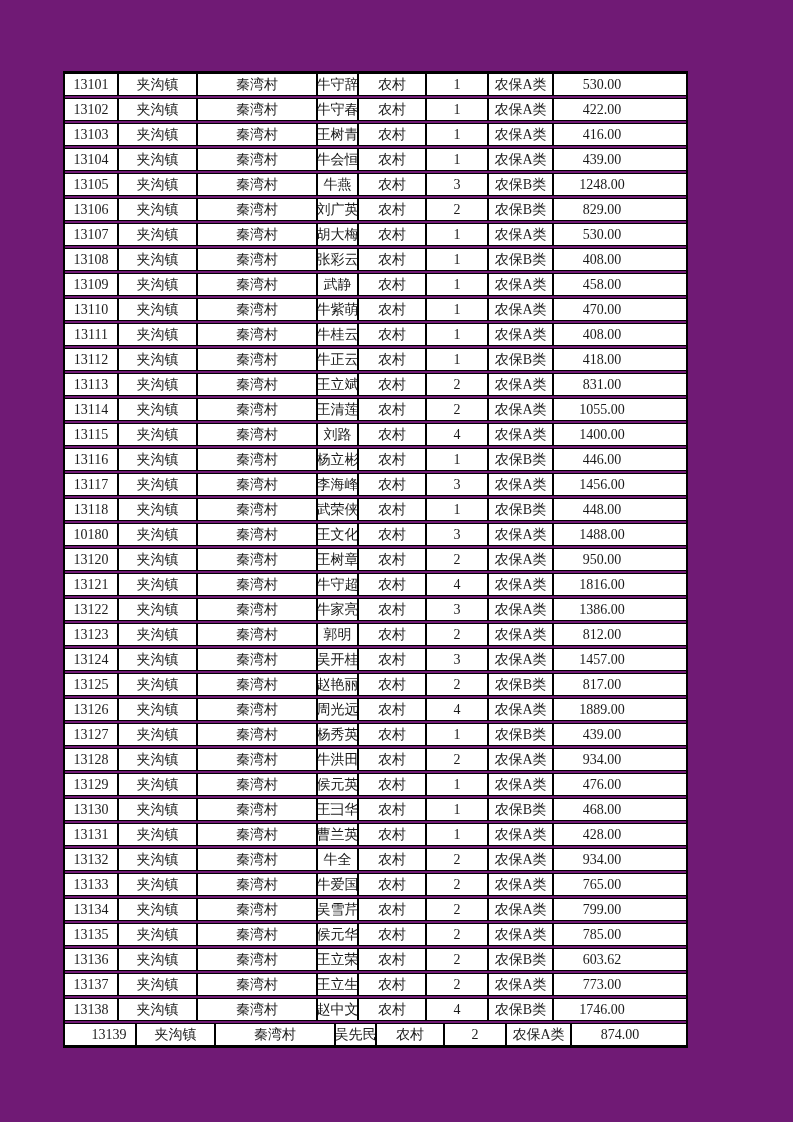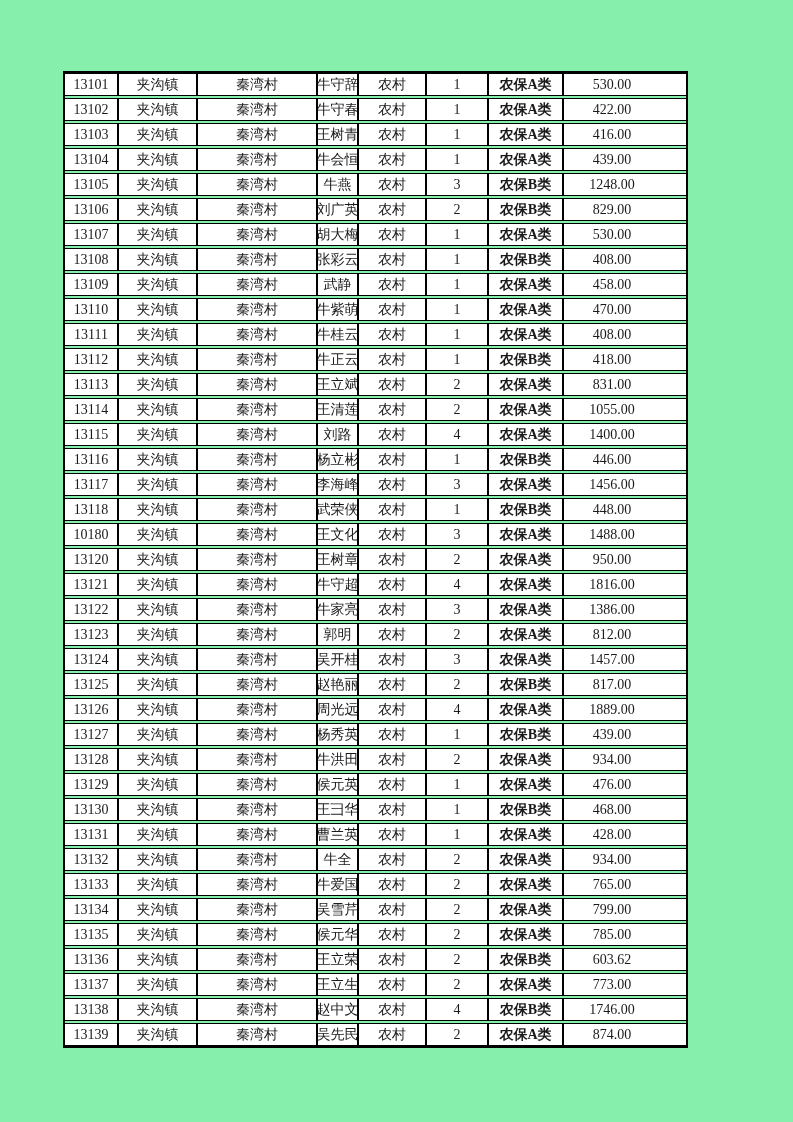--- a/index.html
+++ b/index.html
@@ -4,21 +4,21 @@
 <style>
   html, body {
     margin: 0;
     padding: 0;
     background: #ffffff;
   }
   .page {
     position: relative;
     width: 793px;
     height: 1122px;
-    background: #86efac;
+    background: #701a75;
     overflow: hidden;
     font-family: "Liberation Serif", "DejaVu Serif", serif;
     color: #1a1a1a;
   }
   .tbl {
     position: absolute;
     left: 63px;
     top: 71px;
     width: 625px;
     box-sizing: border-box;
@@ -28,40 +28,41 @@
     display: flex;
     box-sizing: border-box;
     height: 23px;
     border-top: 1px solid #000000;
     border-bottom: 1px solid #000000;
     margin-bottom: 2px;
     background: #ffffff;
   }
   .row:last-child {
     margin-bottom: 0;
+    justify-content: center;
   }
   .cell {
     box-sizing: border-box;
     border-right: 2px solid #000000;
     display: flex;
     align-items: center;
     justify-content: center;
     font-size: 14px;
     line-height: 1;
     white-space: nowrap;
     overflow: hidden;
   }
   
   .c0 { width: 54px; }
   .c1 { width: 79px; }
   .c2 { width: 120px; }
   .c3 { width: 41px; }
   .c4 { width: 68px; }
   .c5 { width: 62px; }
-  .c6 { width: 75px; font-weight: bold; }
+  .c6 { width: 65px; }
   .c7 { width: 96px; border-right: none; }
 </style>
 </head>
 <body>
 
 <div class="page">
   <div class="tbl" id="table">
       <div class="row">
         <div class="cell c0">13101</div>
         <div class="cell c1">夹沟镇</div>

